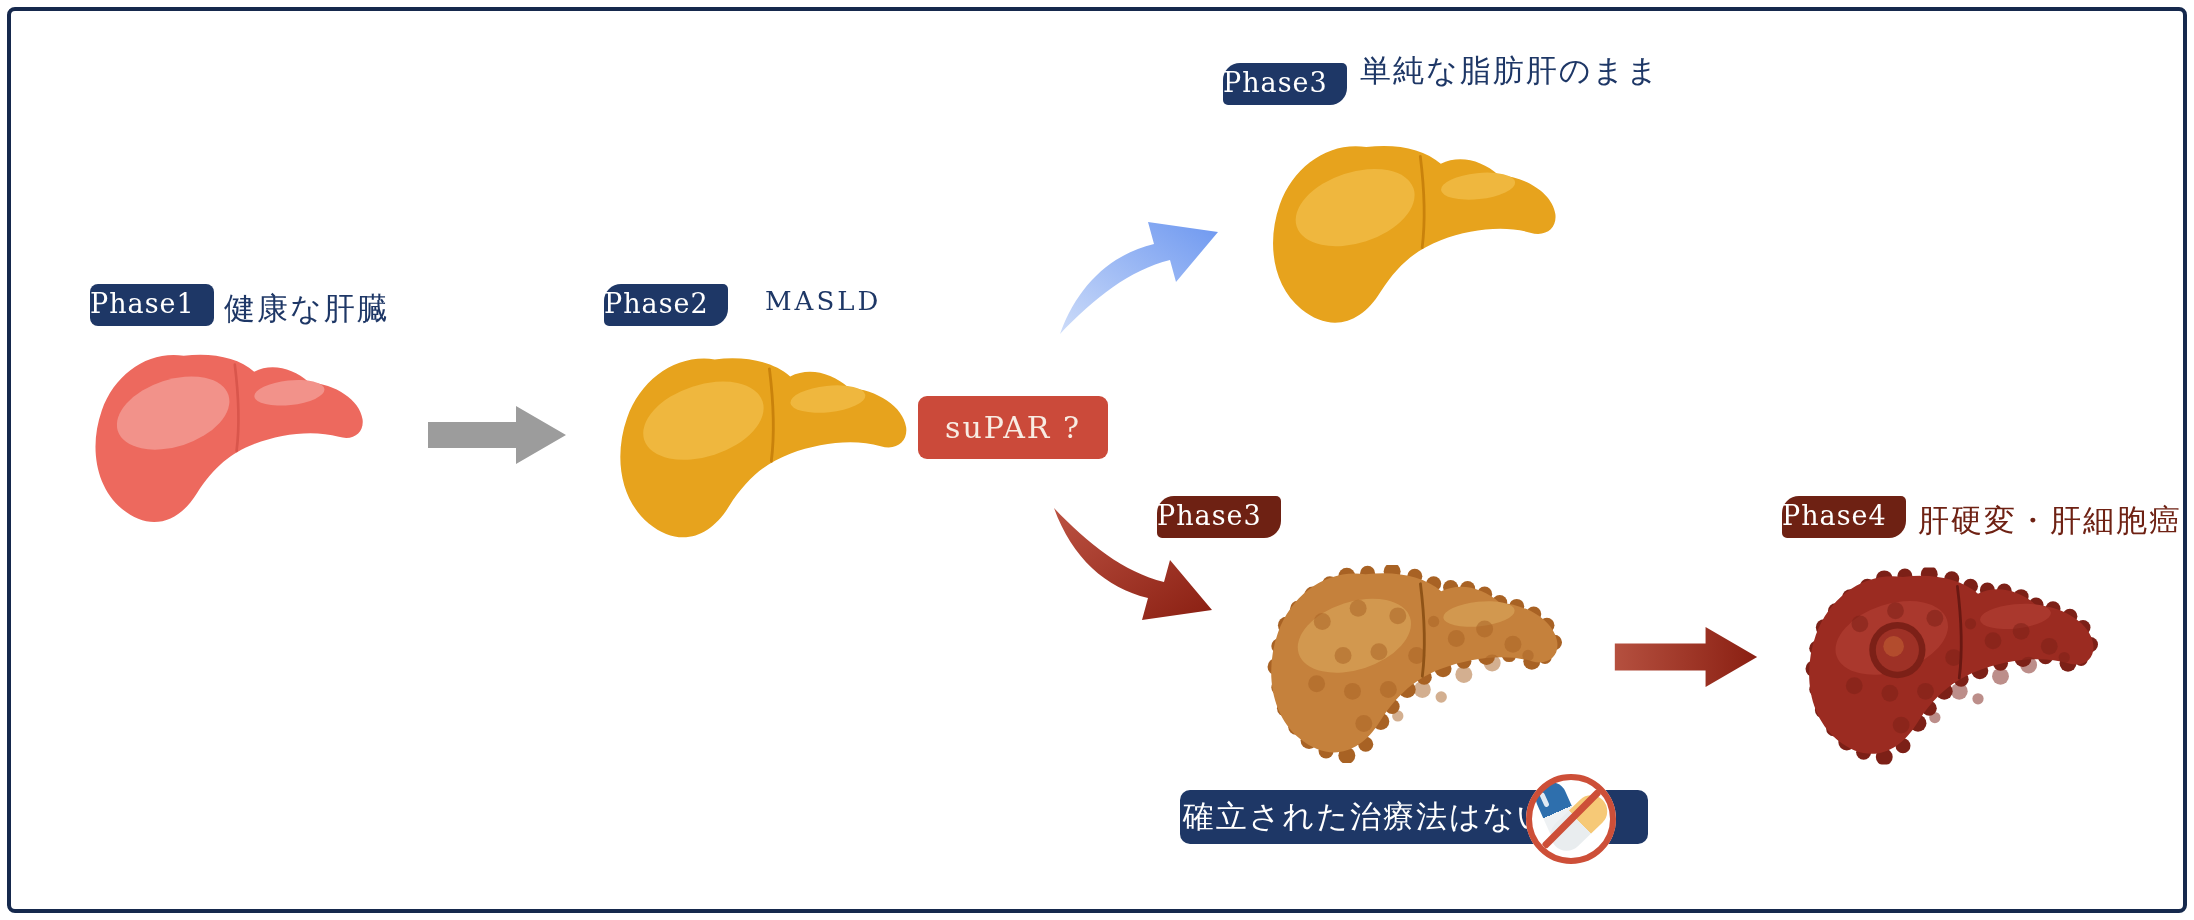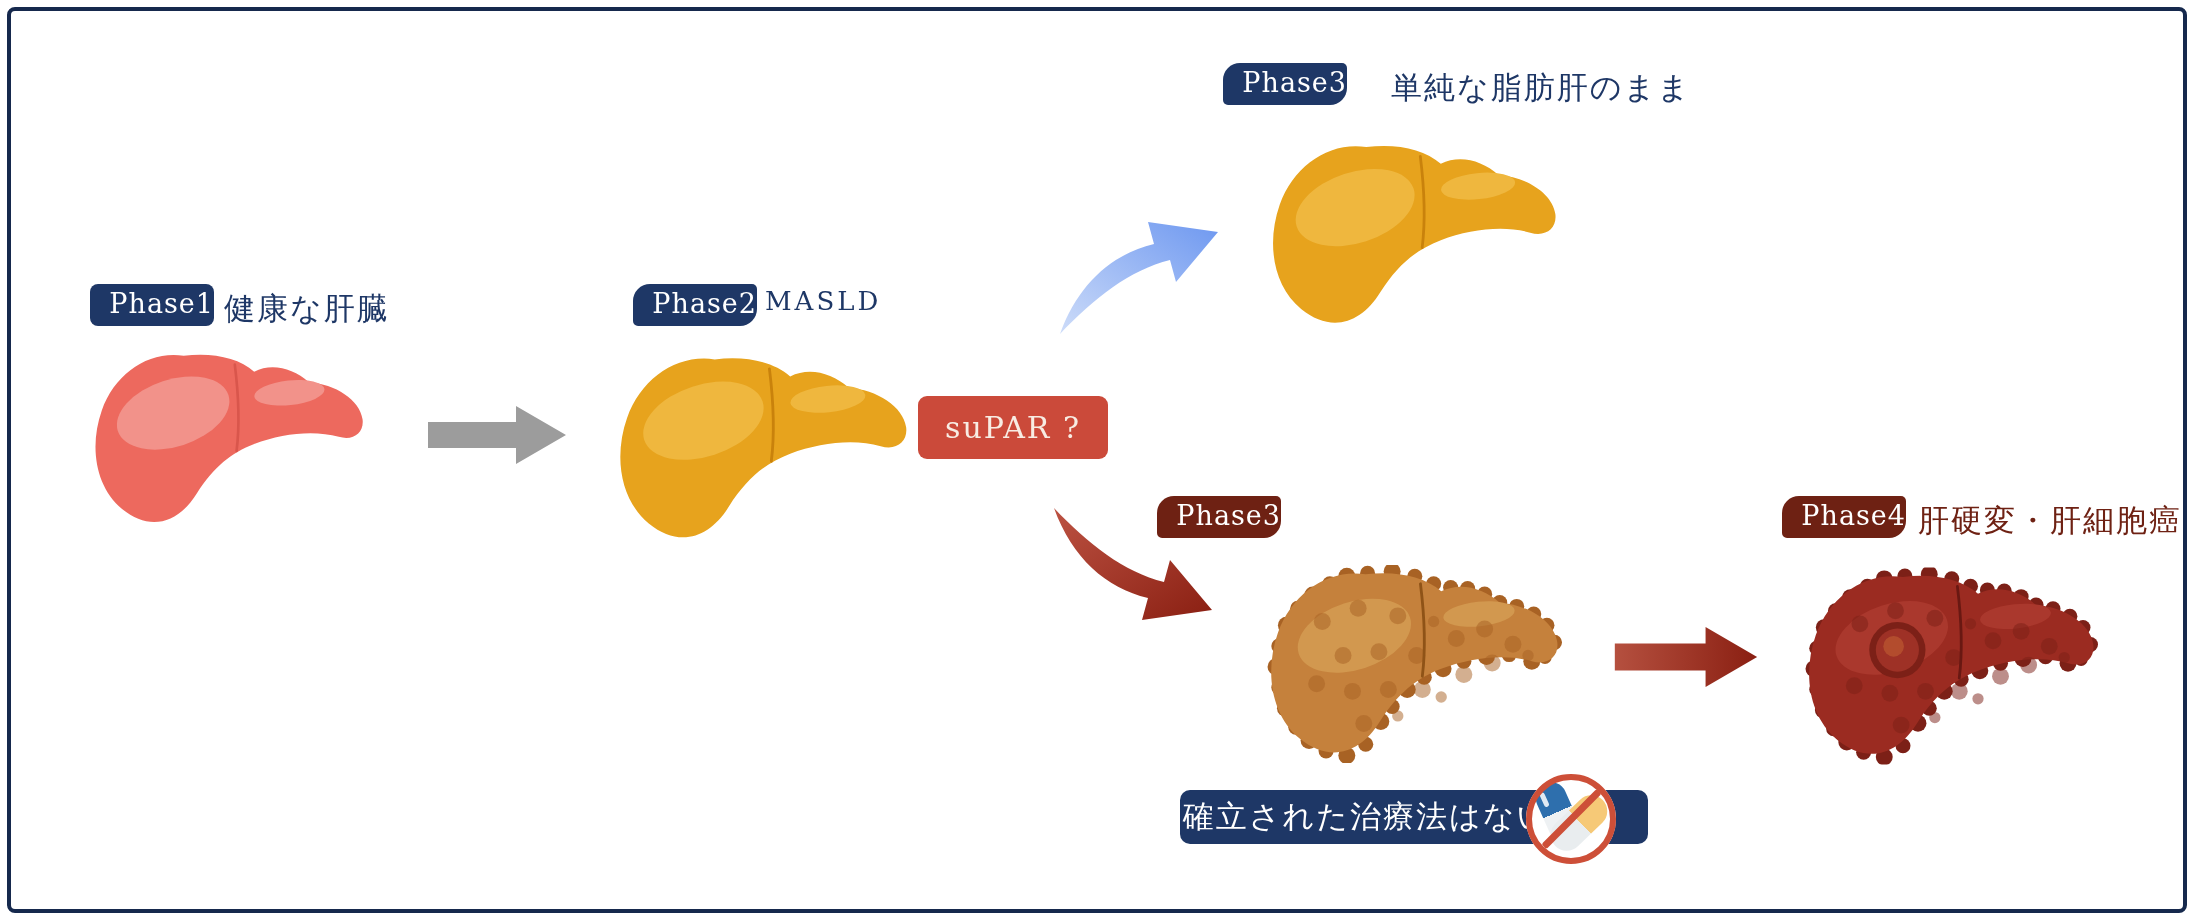--- a/index.html
+++ b/index.html
@@ -9,21 +9,21 @@
   }
   .frame{
     position:absolute; inset:7px; border:4px solid #16294d; border-radius:8px;
     pointer-events:none;
   }
   svg{overflow:visible; display:block;}
 
   
   .badge{
     position:absolute; color:#ffffff; font-size:27px; letter-spacing:1px;
-    padding:5px 0 7px; width:124px; text-align:right;
+    padding:5px 0 7px; width:124px; text-align:left;
     border-radius:17px 5px 17px 5px; line-height:1.1;
   }
   .badge.navy{background:#1e3766;}
   .badge.maroon{background:#6e2113;}
   .ptitle{position:absolute; font-size:31px; letter-spacing:2px; white-space:nowrap;}
   .ptitle.navy{color:#1e3766;}
   .ptitle.maroon{color:#6e2113;}
   .ptitle.latin{font-size:26px; letter-spacing:3px;}
 
   
@@ -175,34 +175,34 @@
   <div class="badge navy" style="left:90px; top:284px;border-radius:8px;">Phase1</div>
   <div class="ptitle navy" style="left:224px; top:288px;">健康な肝臓</div>
   <svg class="liver liver-healthy" style="left:85px; top:347px;" width="282" height="185" viewBox="0 0 320 210">
       <use href="#liver-smooth"></use>
     </svg>
 
   <svg class="arrow" style="left:428px; top:403px;" width="140" height="64" viewBox="0 0 140 64">
     <polygon points="0,19 88,19 88,3 138,32 88,61 88,45 0,45" fill="#9c9c9c"></polygon>
   </svg>
 
-  <div class="badge navy" style="left:633px; top:284px;">Phase2</div>
+  <div class="badge navy" style="left:604px; top:284px;">Phase2</div>
   <div class="ptitle navy latin" style="left:765px; top:286px;">MASLD</div>
   <svg class="liver liver-fatty" style="left:608px; top:350px;" width="304" height="198" viewBox="0 0 320 210">
       <use href="#liver-smooth"></use>
     </svg>
 
   <div class="supar">suPAR ?</div>
 
   <svg class="arrow" style="left:1050px; top:200px;" width="190" height="140" viewBox="0 0 190 140">
     <path d="M10,134 C28,84 62,54 104,44 L98,22 L168,32 L126,82 L120,60 C80,70 44,98 10,134 Z" fill="url(#gradBlue)"></path>
   </svg>
 
   <div class="badge navy" style="left:1223px; top:63px;">Phase3</div>
-  <div class="ptitle navy" style="left:1360px; top:67px;margin-left:31px;">単純な脂肪肝のまま</div>
+  <div class="ptitle navy" style="left:1360px; top:50px;">単純な脂肪肝のまま</div>
   <svg class="liver liver-fatty" style="left:1262px; top:133px;" width="298" height="205" viewBox="0 0 320 210">
       <use href="#liver-smooth"></use>
     </svg>
 
   <svg class="arrow" style="left:1044px; top:502px;" width="190" height="140" viewBox="0 0 190 140">
     <path d="M10,6 C28,56 62,86 104,96 L98,118 L168,108 L126,58 L120,80 C80,70 44,42 10,6 Z" fill="url(#gradRC)"></path>
   </svg>
 
   <div class="badge maroon" style="left:1157px; top:496px;">Phase3</div>
   <svg class="liver liver-mash" style="left:1260px; top:557px;" width="302" height="214" viewBox="0 0 320 210">

